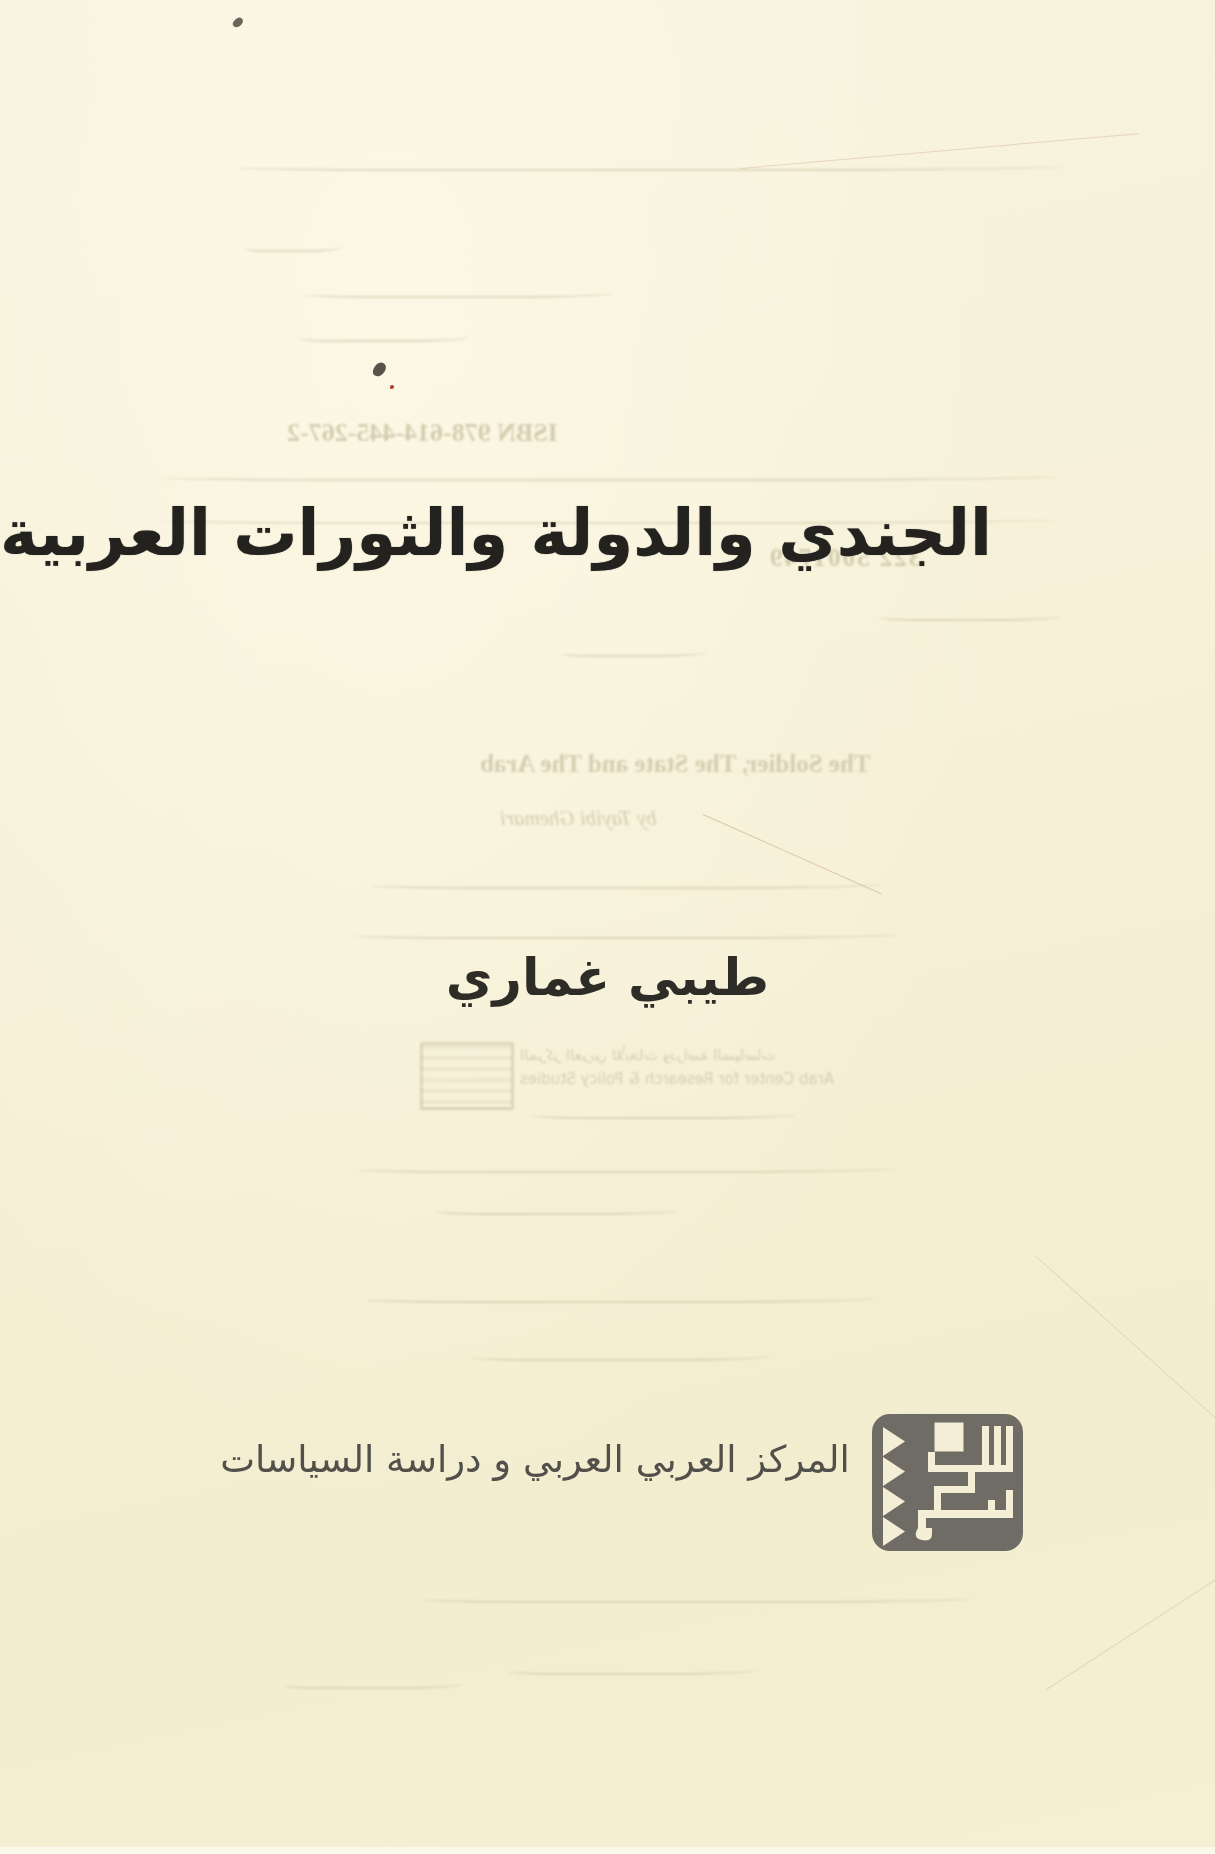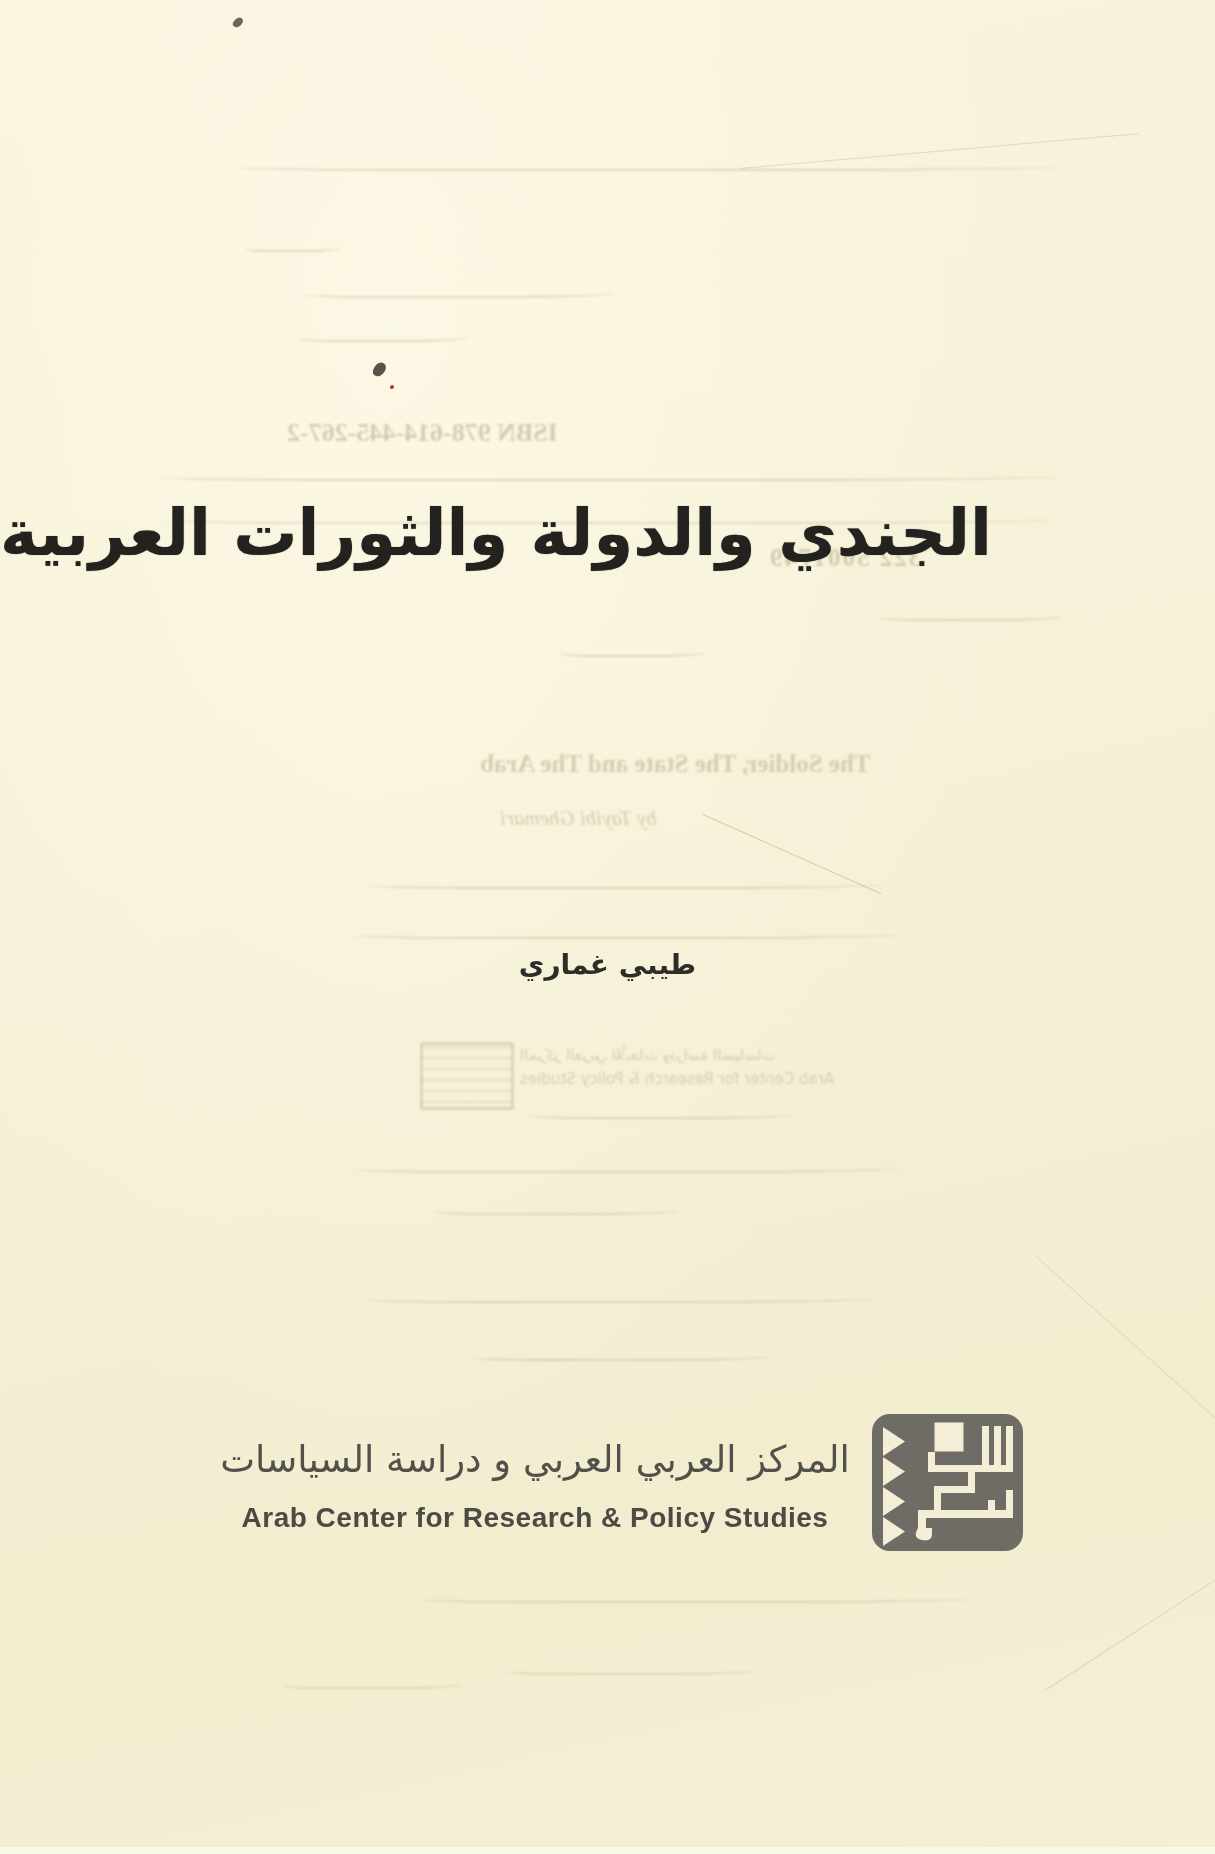--- a/index.html
+++ b/index.html
@@ -22,21 +22,21 @@
   .title{
     position:absolute;left:0;top:498px;width:1215px;margin:0;
     text-align:left;direction:rtl;
     font-size:64px;font-weight:bold;color:#23221f;
     letter-spacing:0;line-height:1.1;
     text-shadow:0 0 1px rgba(35,34,31,.55);
   }
   .author{
     position:absolute;left:0;top:948px;width:1215px;
     text-align:center;direction:rtl;
-    font-size:28px;font-weight:bold;color:#2e2c27;
+    font-size:51px;font-weight:bold;color:#2e2c27;
   }
   .pub-ar{
     position:absolute;left:212px;top:1438px;width:646px;
     text-align:center;direction:rtl;
     font-size:37px;color:#52504a;font-weight:500;
   }
   .pub-en{
     position:absolute;left:210px;top:1502px;width:650px;
     text-align:center;
     font-family:"Liberation Sans",sans-serif;
@@ -113,21 +113,20 @@
   <div class="crease" style="left:1045px;top:1690px;width:220px;transform:rotate(-33deg);opacity:.3;"></div>
   <div class="speck" style="left:234px;top:17px;width:8px;height:11px;background:#6a655b;transform:rotate(38deg);"></div>
   <div class="speck" style="left:374px;top:362px;width:11px;height:15px;background:#57524a;transform:rotate(30deg);"></div>
   <div class="speck" style="left:390px;top:385px;width:4px;height:4px;background:#a8402c;"></div>
   <div class="speck" style="left:381px;top:547px;width:7px;height:10px;background:#5f5a50;transform:rotate(20deg);"></div>
 
   <h1 class="title">الجندي والدولة والثورات العربية</h1>
   <div class="author">طيبي غماري</div>
 
   <div class="pub-ar">المركز العربي العربي و دراسة السياسات</div>
-  <div class="pub-en">Arab Center for Research &amp; Policy Studies</div>
 
   <svg class="logo logo-svg" width="151" height="137" viewBox="0 0 151 137" aria-hidden="true">
     <rect x="0" y="0" width="151" height="137" rx="18" fill="#6e6c65"></rect>
 
     <path class="paper" d="M11 13 L33 27.5 L11 42 Z"></path>
     <path class="paper" d="M11 43 L33 57.5 L11 72 Z"></path>
     <path class="paper" d="M11 73 L33 87.5 L11 102 Z"></path>
     <path class="paper" d="M11 103 L33 117.5 L11 132 Z"></path>
 
     <rect class="paper" x="134" y="12" width="7" height="46"></rect>

